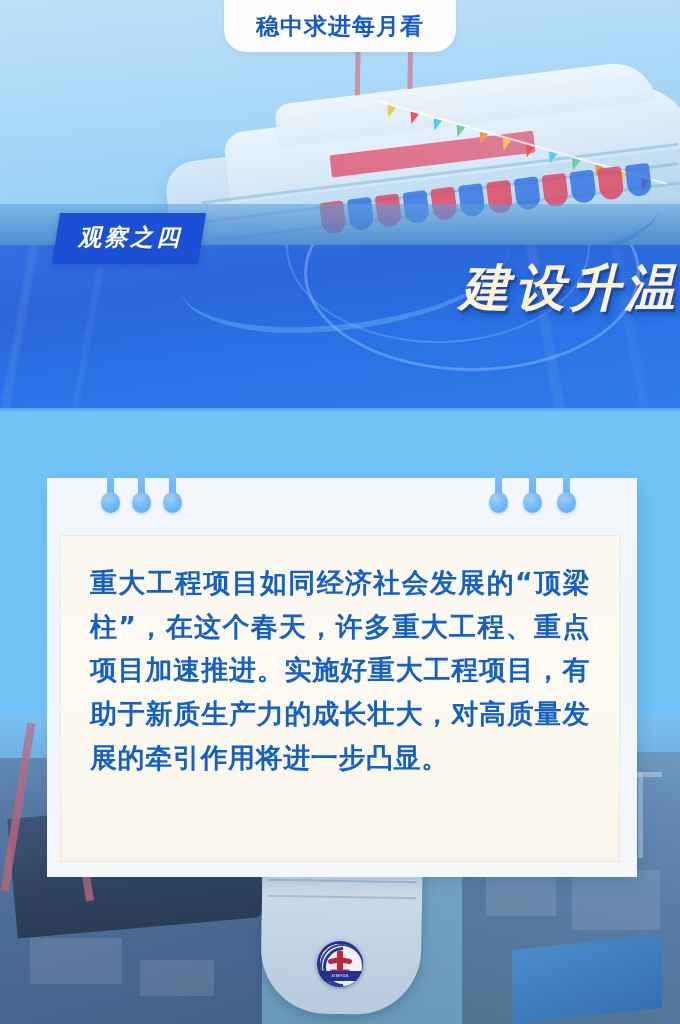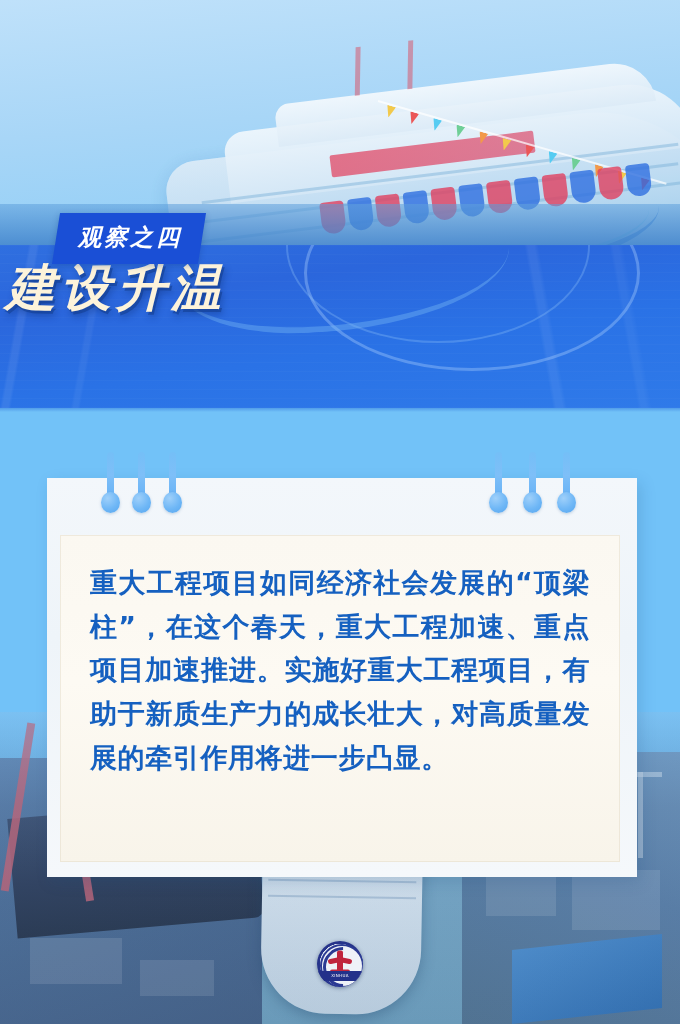--- a/index.html
+++ b/index.html
@@ -171,21 +171,21 @@
     transform:skewX(9deg);
     font-family:"DejaVu Serif","Liberation Serif",serif;
     font-size:23px;font-weight:bold;color:#ffffff;
     letter-spacing:3px;
     font-style:italic;
   }
 
   
   .title-wrap{
     position:absolute;left:0;top:262px;width:680px;
-    text-align:left;z-index:12;
+    text-align:right;z-index:12;
   }
   .title-l1,.title-l2{
     font-family:"DejaVu Serif","Liberation Serif",serif;
     font-weight:bold;font-style:italic;
     color:#fdf3da;
     text-shadow:
       2px 3px 0 rgba(18,60,140,.55),
       3px 5px 7px rgba(10,45,115,.45);
     line-height:1.04;
     white-space:nowrap;
@@ -398,20 +398,23 @@
       <div class="shield" style="background:#2f6fe0;"></div>
       <div class="shield" style="background:#e0405f;"></div>
       <div class="shield" style="background:#2f6fe0;"></div>
     </div>
 
     <div class="swoosh"></div>
     <div class="swoosh2"></div>
     <div class="water"></div>
   </div>
 
+  <div class="top-pill">
+    <span>稳中求进每月看</span>
+  </div>
 
   <div class="title-band">
     <div class="band-ghost"></div>
     <div class="band-arc"></div>
     <div class="band-arc2"></div>
     <div class="band-ribbon"></div>
   </div>
   <div class="band-bottom"></div>
 
   <div class="tag">
@@ -481,21 +484,21 @@
           <div class="stem"></div>
           <div class="head"></div>
         </div>
       <div class="pin" style="left:515px;">
           <div class="stem"></div>
           <div class="head"></div>
         </div>
     </div>
 
     <div class="card-inner">
-      <div class="body-text">重大工程项目如同经济社会发展的“顶梁柱”，在这个春天，重大工程加速、重点项目加速推进。实施好重大工程项目，有助于新质生产力的成长壮大，对高质量发展的牵引作用将进一步凸显。</div>
+      <div class="body-text">重大工程项目如同经济社会发展的“顶梁柱”，在这个春天，许多重大工程、重点项目加速推进。实施好重大工程项目，有助于新质生产力的成长壮大，对高质量发展的牵引作用将进一步凸显。</div>
     </div>
   </div>
 
   <div class="footer">
     <div class="logo">
       <div class="logo-ring"></div>
       <div class="logo-arcs"></div>
       <div class="logo-emblem">
         <div class="tower"></div>
         <div class="wing-l"></div>

